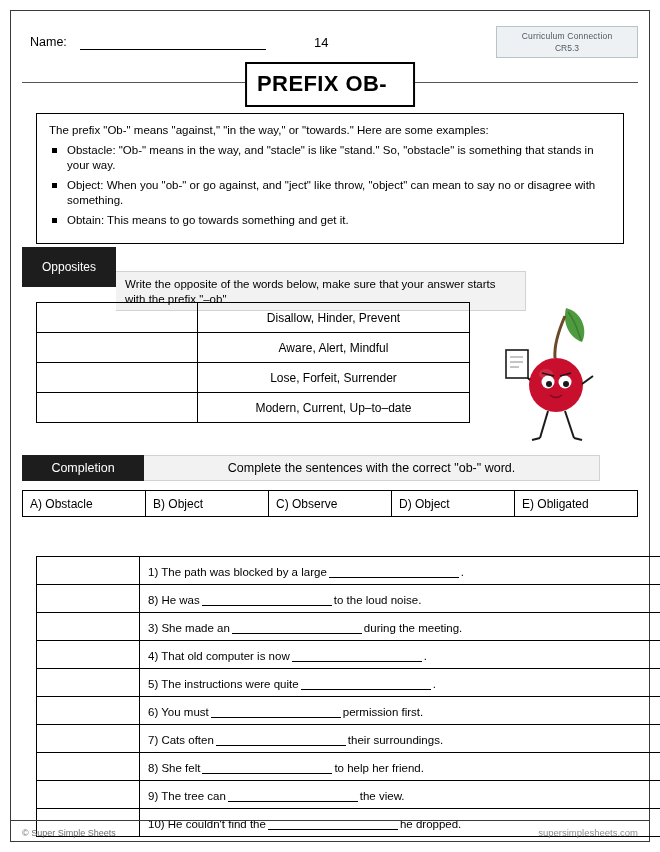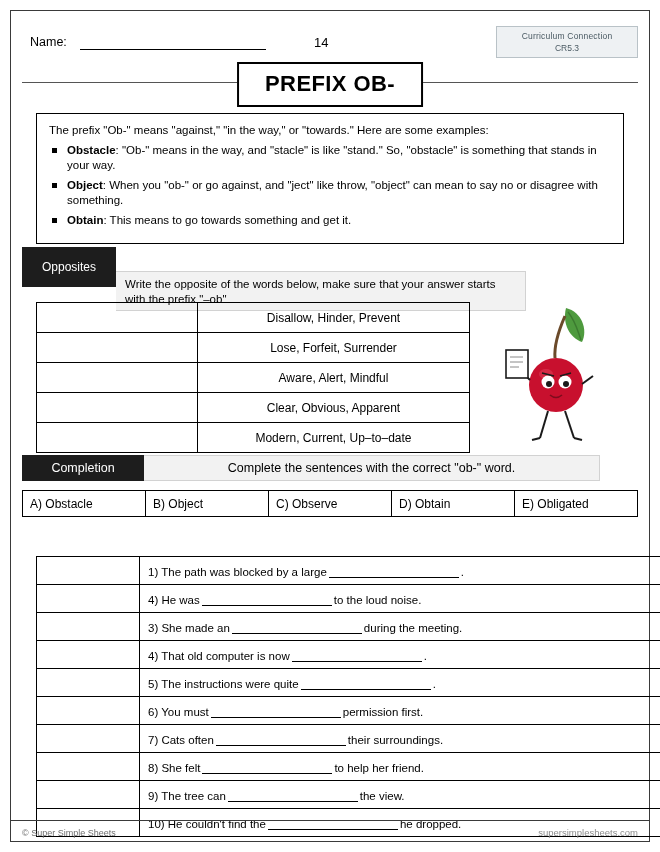--- a/index.html
+++ b/index.html
@@ -91,21 +91,21 @@
     width: 616px;
     border-top: 1px solid #555;
   }
   .title-box {
     position: absolute;
     left: 50%;
     transform: translateX(-50%);
     top: 62px;
     background: #fff;
     border: 2px solid #000;
-    padding: 7px 26px 8px 26px;
+    padding: 7px 26px 8px 10px;
   }
   .title-box .t {
     font-size: 22px;
     font-weight: bold;
     letter-spacing: .4px;
     color: #000;
   }
 
   
   .intro {
@@ -138,21 +138,21 @@
   }
   .intro li:last-child { margin-bottom: 5px; }
   .intro li .sq {
     position: absolute;
     left: 3px;
     top: 5px;
     width: 5px;
     height: 5px;
     background: #000;
   }
-  .intro li b { font-weight: bold; }
+  .intro li b { font-weight: normal; }
 
   
   .sec-opp {
     position: absolute;
     left: 22px;
     top: 247px;
     width: 504px;
     height: 40px;
   }
   .sec-opp .tag {
@@ -362,29 +362,25 @@
   </div>
 
   <table class="opp-table">
     <tbody>
         <tr>
       <td class="blank"></td>
       <td class="word">Disallow, Hinder, Prevent</td>
     </tr>
     <tr>
       <td class="blank"></td>
+      <td class="word">Aware, Alert, Mindful</td>
+    </tr>
+    <tr>
+      <td class="blank"></td>
       <td class="word">Lose, Forfeit, Surrender</td>
-    </tr>
-    <tr>
-      <td class="blank"></td>
-      <td class="word">Aware, Alert, Mindful</td>
-    </tr>
-    <tr>
-      <td class="blank"></td>
-      <td class="word">Clear, Obvious, Apparent</td>
     </tr>
     <tr>
       <td class="blank"></td>
       <td class="word">Modern, Current, Up–to–date</td>
     </tr>
   </tbody>
     </table>
 
   <div class="mascot">
     <svg width="120" height="145" viewBox="0 0 120 145">
@@ -425,35 +421,35 @@
     <div class="tag">Completion</div>
     <div class="instr">Complete the sentences with the correct "ob-" word.</div>
   </div>
 
   <table class="bank">
     <tbody>
         <tr>
       <td>A) Obstacle</td>
       <td>B) Object</td>
       <td>C) Observe</td>
-      <td>D) Obtain</td>
+      <td>D) Object</td>
       <td>E) Obligated</td>
     </tr>
   </tbody>
     </table>
 
   <table class="sent">
     <tbody>
         <tr>
       <td class="ans"></td>
       <td class="txt"><span>1) The path was blocked by a large</span><span class="u"></span><span>.</span></td>
     </tr>
     <tr>
       <td class="ans"></td>
-      <td class="txt"><span>4) He was</span><span class="u"></span><span>to the loud noise.</span></td>
+      <td class="txt"><span>8) He was</span><span class="u"></span><span>to the loud noise.</span></td>
     </tr>
     <tr>
       <td class="ans"></td>
       <td class="txt"><span>3) She made an</span><span class="u"></span><span>during the meeting.</span></td>
     </tr>
     <tr>
       <td class="ans"></td>
       <td class="txt"><span>4) That old computer is now</span><span class="u"></span><span>.</span></td>
     </tr>
     <tr>

